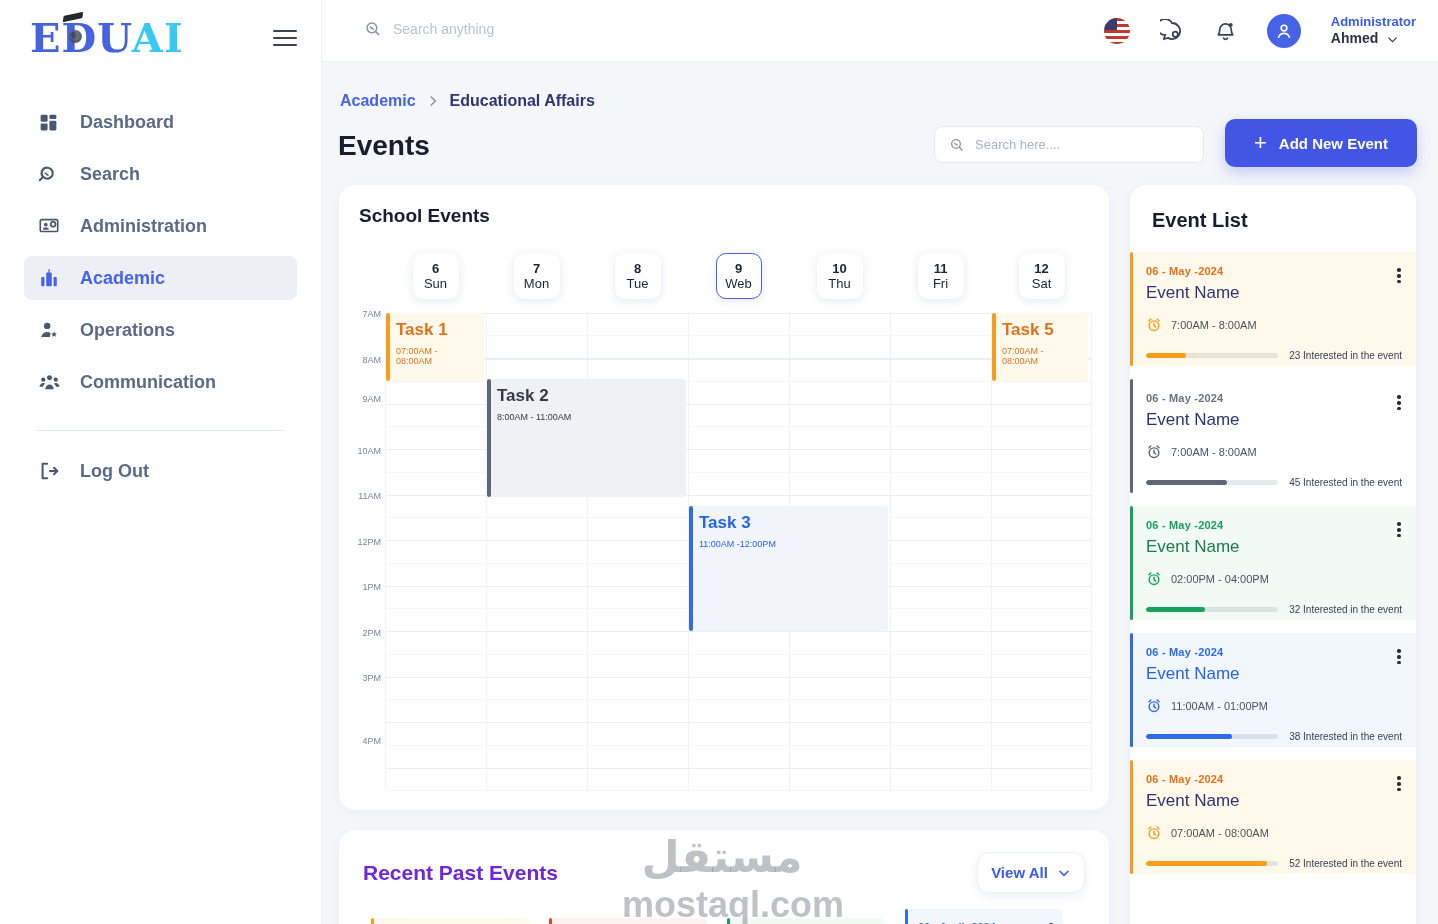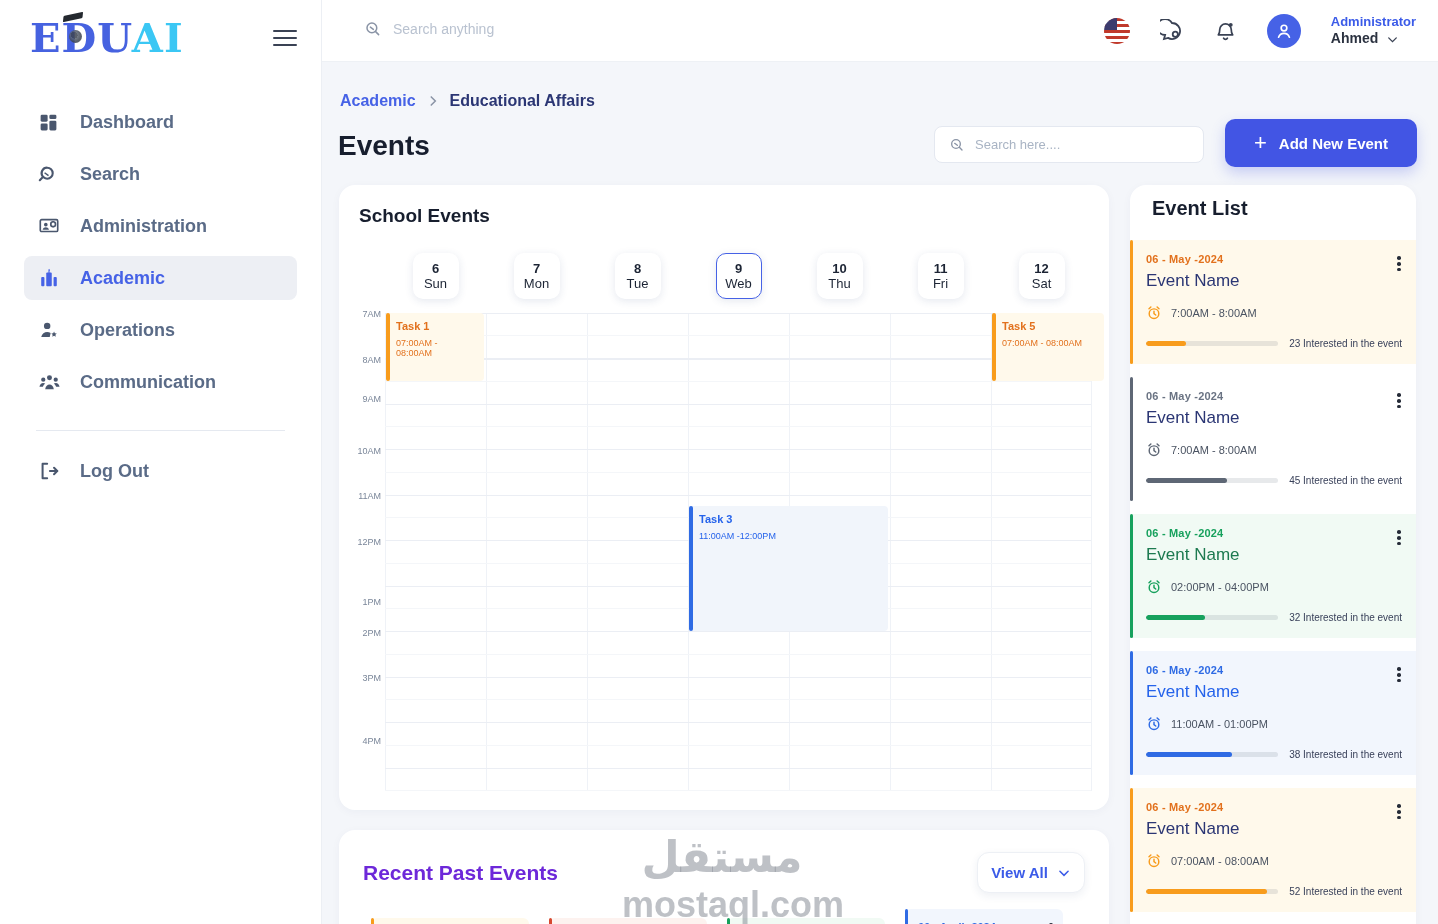--- a/index.html
+++ b/index.html
@@ -82,28 +82,28 @@
     font-size:9px; color:#7A8699; }
   .grid-area { position:absolute; left:30px; top:0; width:707px; height:478px;
     background-image:
       repeating-linear-gradient(to bottom, transparent 0 22.3px, #F4F6F9 22.3px 23.3px, transparent 23.3px 45.5px),
       repeating-linear-gradient(to bottom, #EBEEF4 0 1px, transparent 1px 45.5px),
       repeating-linear-gradient(to right, #EFF2F7 0 1px, transparent 1px 101px);
     border-right:1px solid #EFF2F7; }
   .cal-task { position:absolute; border-radius:4px; padding:7px 10px; z-index:3; }
   .cal-task::before { content:""; position:absolute; left:0; top:0; bottom:0; width:4px;
     border-radius:4px; background:var(--accent); }
-  .cal-task .t-name { font-size:11px; font-weight:bold; }
+  .cal-task .t-name { font-size:17px; font-weight:bold; }
   .cal-task .t-time { font-size:9px; margin-top:6px; }
 
   
   .el-card-panel { position:absolute; left:808px; top:123px; width:286px; height:1100px;
     background:#FFFFFF; border-radius:16px; box-shadow:0 2px 10px rgba(30,45,90,.04); }
-  .el-title { font-size:20px; font-weight:bold; color:#171E2E; padding:12px 0 20px 22px; }
-  .el-card { position:relative; padding:13px 14px 15px 16px; margin-bottom:13px; }
+  .el-title { font-size:20px; font-weight:bold; color:#171E2E; padding:24px 0 20px 22px; }
+  .el-card { position:relative; padding:13px 14px 5px 16px; margin-bottom:13px; }
   .el-card::before { content:""; position:absolute; left:0; top:0; bottom:0; width:3px;
     border-radius:2px; background:var(--accent); }
   .el-date { font-size:11px; font-weight:bold; letter-spacing:.2px; }
   .el-name { font-size:17px; margin-top:6px; font-weight:500; }
   .el-time { display:flex; align-items:center; gap:9px; margin-top:14px;
     font-size:11px; color:#4A5362; }
   .el-prog { display:flex; align-items:center; gap:10px; margin-top:17px; }
   .el-bar { width:132px; height:5px; border-radius:3px; background:rgba(60,70,90,.12); overflow:hidden; }
   .el-fill { height:100%; border-radius:3px; background:var(--accent); }
   .el-int { flex:1; text-align:right; font-size:10px; color:#39415A; }
@@ -351,36 +351,40 @@
             <div class="dabbr">Sat</div>
           </div>
         </div>
       </div>
     <div class="cal-grid" id="cal-grid">
       <div class="grid-area" id="grid-area">
           <div class="cal-task" style="left: 1px; top: 0px; width: 98px; height: 68px; background: rgb(255, 249, 235); --accent: #F89C1C;">
             <div class="t-name" style="color: rgb(226, 113, 29);">Task 1</div>
             <div class="t-time" style="color: rgb(226, 113, 29);">07:00AM - 08:00AM</div>
           </div>
+          <div class="cal-task" style="left: 102px; top: 66px; width: 199px; height: 118px; background: rgb(239, 241, 244); --accent: #5E6775;">
+            <div class="t-name" style="color: rgb(51, 59, 73);">Task 2</div>
+            <div class="t-time" style="color: rgb(51, 59, 73);">8:00AM - 11:00AM</div>
+          </div>
           <div class="cal-task" style="left: 304px; top: 193px; width: 199px; height: 125px; background: rgb(241, 245, 251); --accent: #2F6BE4;">
             <div class="t-name" style="color: rgb(37, 99, 235);">Task 3</div>
             <div class="t-time" style="color: rgb(37, 99, 235);">11:00AM -12:00PM</div>
           </div>
-          <div class="cal-task" style="left: 607px; top: 0px; width: 112px; height: 68px; background: rgb(255, 249, 235); --accent: #F89C1C;">
+          <div class="cal-task" style="left: 607px; top: 0px; width: 96px; height: 68px; background: rgb(255, 249, 235); --accent: #F89C1C;">
             <div class="t-name" style="color: rgb(226, 113, 29);">Task 5</div>
             <div class="t-time" style="color: rgb(226, 113, 29);">07:00AM - 08:00AM</div>
           </div>
         </div>
     <span class="time-label" style="top: -4px;">7AM</span>
         <span class="time-label" style="top: 41.5px;">8AM</span>
         <span class="time-label" style="top: 81px;">9AM</span>
         <span class="time-label" style="top: 132.5px;">10AM</span>
         <span class="time-label" style="top: 178px;">11AM</span>
         <span class="time-label" style="top: 223.5px;">12PM</span>
-        <span class="time-label" style="top: 284px; text-align: right;">1PM</span>
+        <span class="time-label" style="top: 269px; text-align: right;">1PM</span>
         <span class="time-label" style="top: 314.5px;">2PM</span>
         <span class="time-label" style="top: 360px;">3PM</span>
         <span class="time-label" style="top: 423px;">4PM</span>
       </div>
   </div>
 
   <div class="el-card-panel">
     <div class="el-title">Event List</div>
     <div id="el-cards">
         <div class="el-card" style="background: rgb(255, 249, 235); --accent: #F89C1C;">

